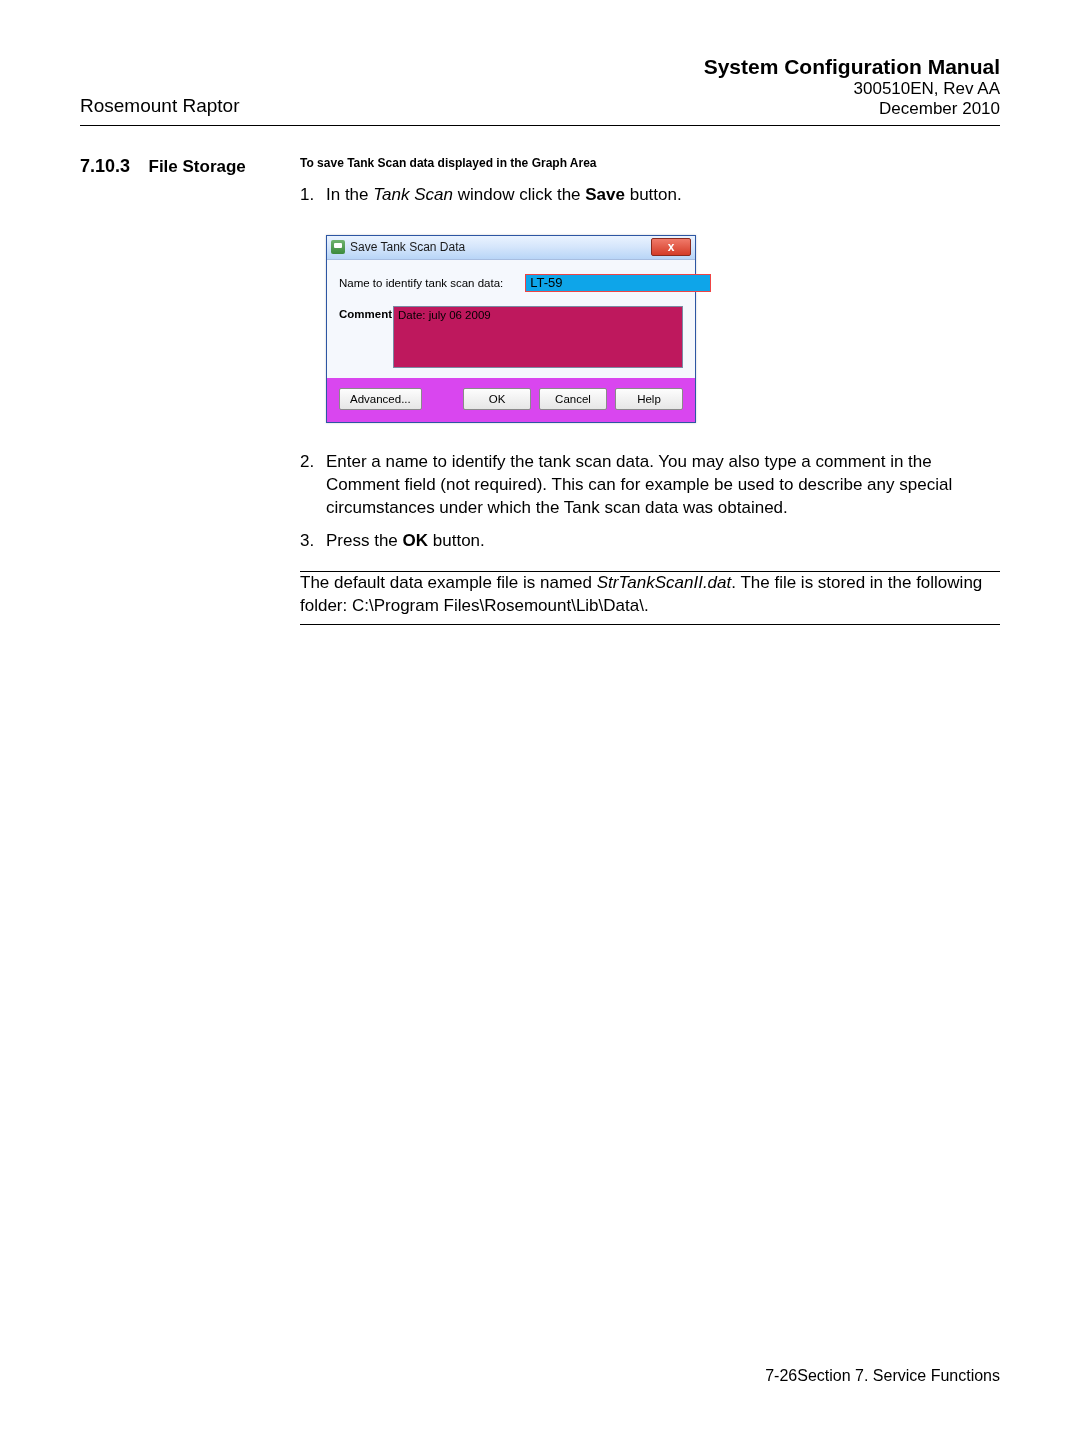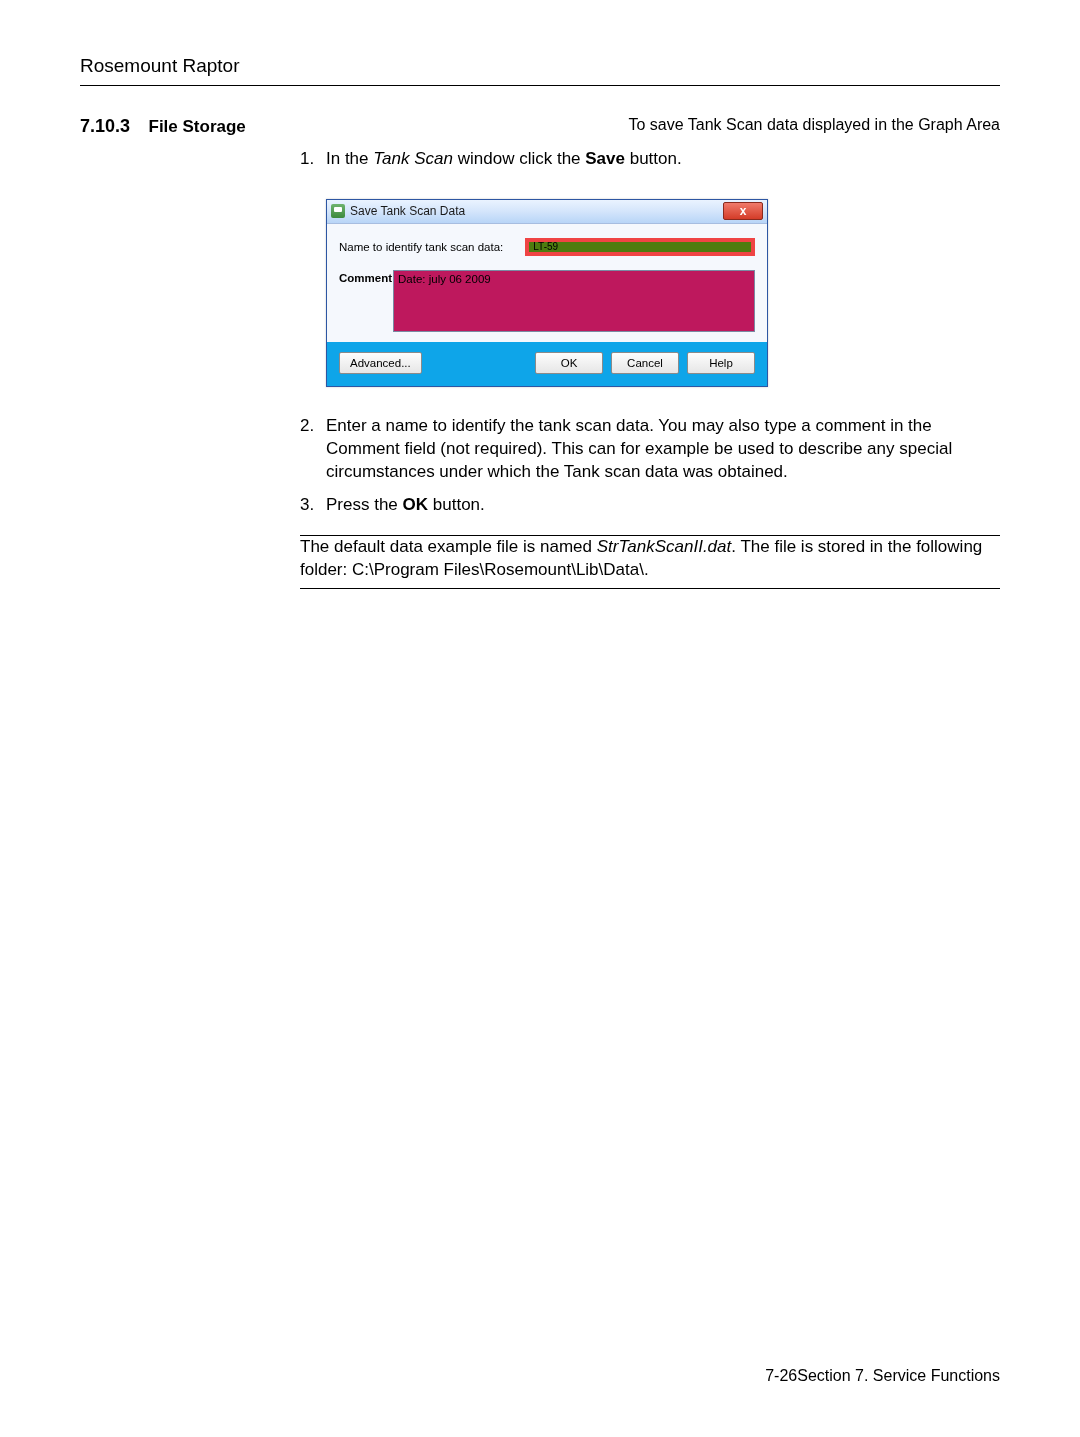--- a/index.html
+++ b/index.html
@@ -19,29 +19,29 @@
   .hdr-sub { font-size: 17px; }
   .hr-top { border: none; border-top: 1px solid #000; margin-top: 6px; }
 
   .content { display: flex; margin-top: 30px; }
   .left-col { width: 220px; flex-shrink: 0; }
   .right-col { flex: 1; }
 
   .sec-num { font-weight: bold; font-size: 18px; display: inline; }
   .sec-title { font-weight: bold; font-size: 17px; display: inline; margin-left: 14px; }
 
-  .subheading { font-weight: normal; font-size: 16px; margin-bottom: 14px; text-align: right; }
+  .subheading { font-weight: bold; font-size: 12px; margin-bottom: 14px; }
 
   ol.steps { list-style: none; padding-left: 26px; font-size: 17px; }
   ol.steps > li { margin-bottom: 10px; position: relative; line-height: 1.35; }
   ol.steps > li .num { position: absolute; left: -26px; }
 
   .dialog-wrap { margin: 28px 0 28px 26px; }
   .dialog {
-    width: 442px;
+    width: 370px;
     border: 1px solid #2d56a3;
     background: #fff;
     font-family: "Segoe UI", Tahoma, Arial, sans-serif;
     font-size: 12px;
     box-shadow: 0 0 2px rgba(0,0,0,.2);
   }
   .titlebar {
     height: 24px;
     background: linear-gradient(to bottom, #eaf3ff 0%, #d4e5fb 50%, #b8d5f7 100%);
     border-bottom: 1px solid #a7bde0;
@@ -60,29 +60,29 @@
   .titlebar .close {
     width: 40px; height: 18px;
     background: linear-gradient(#f07a6a,#d43c28);
     border: 1px solid #8a2a1e; border-radius: 2px;
     display:flex; align-items:center; justify-content:center;
     color:#fff; font-weight:bold; font-size:12px;
   }
   .dlg-body { padding: 14px 12px 10px 12px; background:#f5f8fd; }
   .row1 { display:flex; align-items:center; margin-bottom:14px; font-size:11.5px;gap:16px; }
   .row1 label { margin-right: 6px; white-space:nowrap; }
-  .row1 input { flex:1; border:4px solid #ef4444; padding:1px 4px; font-size:10px; height:18px; background:#4d7c0f; }
+  .row1 input { flex:1; border:1px solid #ef4444; padding:1px 4px; font-size:13px; height:18px; background:#0ea5e9; }
   .row2 { display:flex; }
   .row2 .lbl { width:54px; font-size:11.5px; padding-top:2px;font-weight:bold; }
   .row2 textarea {
     flex:1; height:62px; border:1px solid #7a8aa3; resize:none;
     font-family:inherit; font-size:11.5px; padding:2px 4px; background:#be185d;
   }
   .dlg-buttons {
-    padding:10px 12px 12px 12px; background:#0ea5e9;
+    padding:10px 12px 12px 12px; background:#d946ef;
     display:flex; align-items:center;
   }
   .dlg-buttons .spacer { flex:1; }
   .btn {
     min-width:68px; height:22px; padding:0 10px;
     background: linear-gradient(#fdfdfd,#e6e6e6);
     border:1px solid #8a8a8a; border-radius:2px;
     font-size:11.5px; font-family:inherit;
     display:inline-flex; align-items:center; justify-content:center;
     margin-left:8px;
@@ -102,20 +102,25 @@
   .footer {
     position: absolute; bottom: 52px; left: 80px; right: 80px;
     display:flex; justify-content:flex-end; font-size:16px;
   }
 </style>
 </head>
 <body>
 
 <div class="hdr">
   <div class="hdr-left">Rosemount Raptor</div>
+  <div class="hdr-right">
+    <div class="hdr-title">System Configuration Manual</div>
+    <div class="hdr-sub">300510EN, Rev AA</div>
+    <div class="hdr-sub">December 2010</div>
+  </div>
 </div>
 <hr class="hr-top">
 
 <div class="content">
   <div class="left-col">
     <span class="sec-num">7.10.3</span>
     <span class="sec-title">File Storage</span>
   </div>
 
   <div class="right-col">

